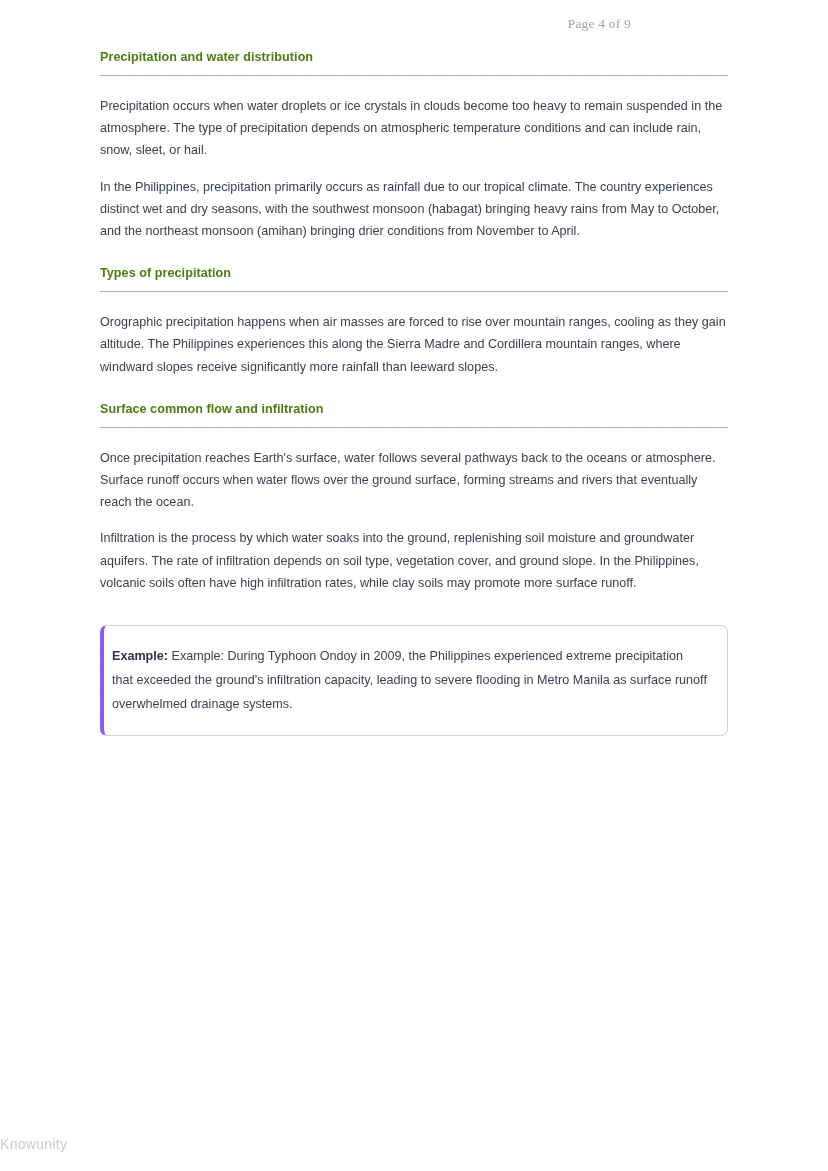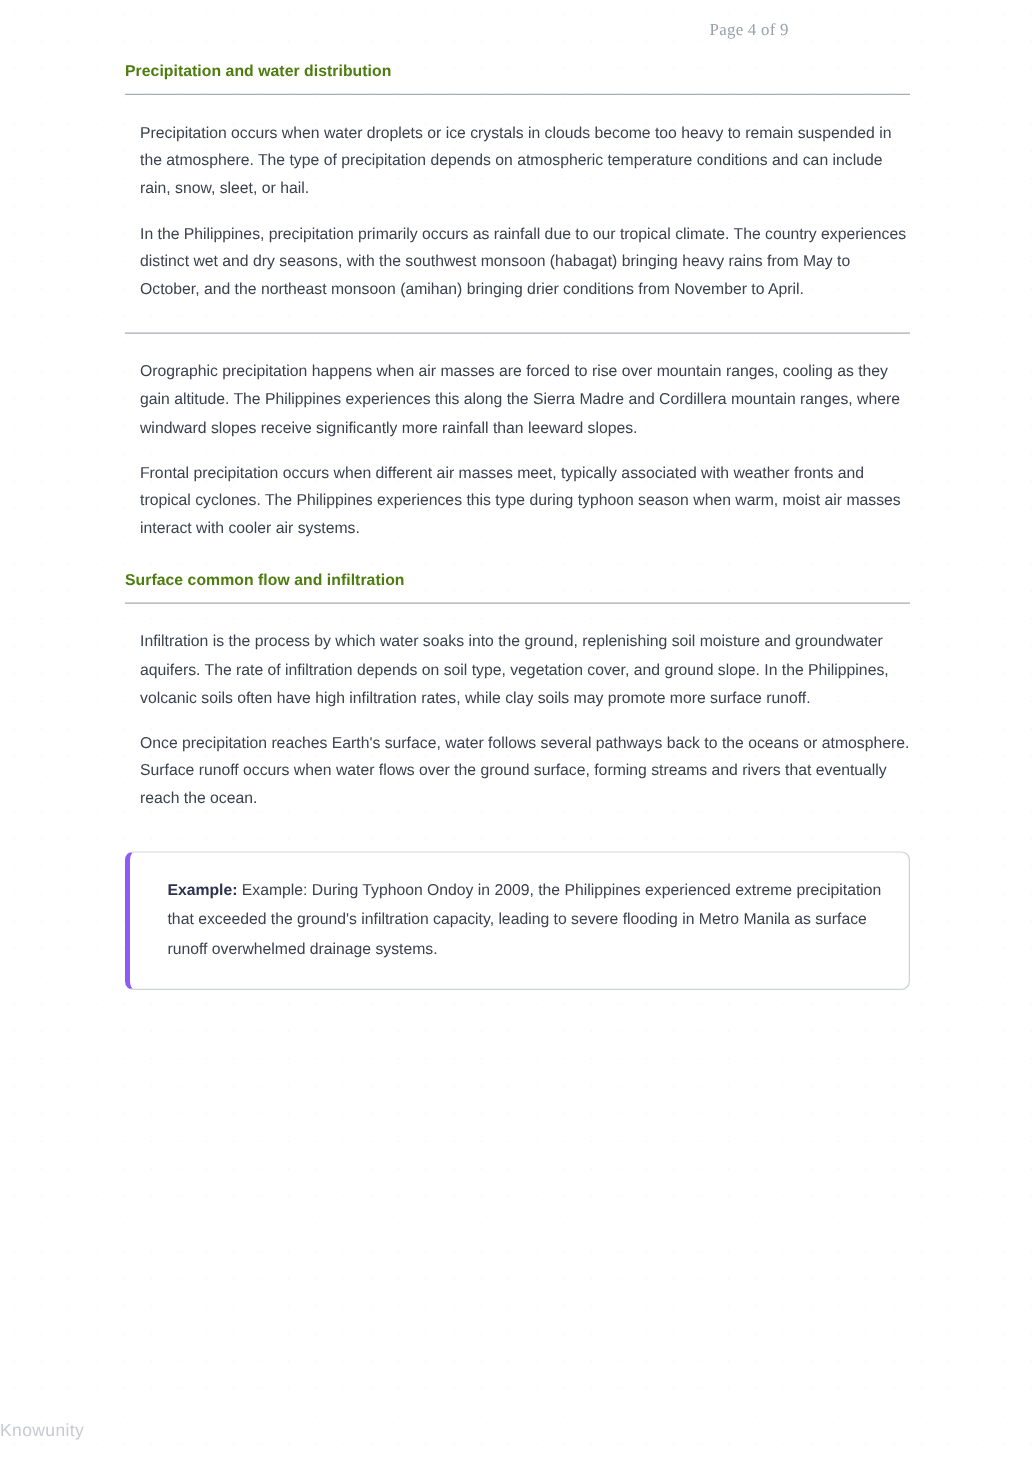--- a/index.html
+++ b/index.html
@@ -60,38 +60,38 @@
   }
 
   .section + .section {
     margin-top: 22px;
   }
 
   p.para {
     font-size: 12.6px;
     line-height: 22.2px;
     color: #3b414f;
-    margin: 0 0 14px 12px;
+    margin: 0 0 14px 0;
     letter-spacing: 0.005px;
   }
 
   p.para:last-child {
     margin-bottom: 0;
   }
 
   .section-body {
     padding-bottom: 2px;
   }
 
   .example-box {
     margin-top: 29px;
     border: 1px solid #cfd2da;
     border-left: 4px solid #8b5cf6;
     border-radius: 7px;
-    padding: 19px 20px 19px 30px;
+    padding: 19px 20px 19px 8px;
     box-sizing: border-box;
     width: 628px;
     background: #ffffff;
   }
 
   .example-box p {
     font-size: 12.6px;
     line-height: 23.8px;
     color: #3b414f;
     margin: 0;
@@ -125,33 +125,33 @@
     <div class="section">
       <h2 class="section-heading">Precipitation and water distribution</h2>
       <div class="rule"></div>
       <div class="section-body">
         <p class="para">Precipitation occurs when water droplets or ice crystals in clouds become too heavy to remain suspended in the atmosphere. The type of precipitation depends on atmospheric temperature conditions and can include rain, snow, sleet, or hail.</p>
         <p class="para">In the Philippines, precipitation primarily occurs as rainfall due to our tropical climate. The country experiences distinct wet and dry seasons, with the southwest monsoon (habagat) bringing heavy rains from May to October, and the northeast monsoon (amihan) bringing drier conditions from November to April.</p>
       </div>
     </div>
 
     <div class="section">
+      <h2 class="section-heading">Types of precipitation</h2>
       <div class="rule"></div>
       <div class="section-body">
         <p class="para">Orographic precipitation happens when air masses are forced to rise over mountain ranges, cooling as they gain altitude. The Philippines experiences this along the Sierra Madre and Cordillera mountain ranges, where windward slopes receive significantly more rainfall than leeward slopes.</p>
-        <p class="para">Frontal precipitation occurs when different air masses meet, typically associated with weather fronts and tropical cyclones. The Philippines experiences this type during typhoon season when warm, moist air masses interact with cooler air systems.</p>
       </div>
     </div>
 
     <div class="section">
       <h2 class="section-heading">Surface common flow and infiltration</h2>
       <div class="rule"></div>
       <div class="section-body">
+        <p class="para">Once precipitation reaches Earth's surface, water follows several pathways back to the oceans or atmosphere. Surface runoff occurs when water flows over the ground surface, forming streams and rivers that eventually reach the ocean.</p>
         <p class="para">Infiltration is the process by which water soaks into the ground, replenishing soil moisture and groundwater aquifers. The rate of infiltration depends on soil type, vegetation cover, and ground slope. In the Philippines, volcanic soils often have high infiltration rates, while clay soils may promote more surface runoff.</p>
-        <p class="para">Once precipitation reaches Earth's surface, water follows several pathways back to the oceans or atmosphere. Surface runoff occurs when water flows over the ground surface, forming streams and rivers that eventually reach the ocean.</p>
       </div>
     </div>
 
     <div class="example-box">
       <p><span class="example-label">Example:</span><span> Example: During Typhoon Ondoy in 2009, the Philippines experienced extreme precipitation that exceeded the ground's infiltration capacity, leading to severe flooding in Metro Manila as surface runoff overwhelmed drainage systems.</span></p>
     </div>
 
   </div>
 
   <div class="watermark">Knowunity</div>

